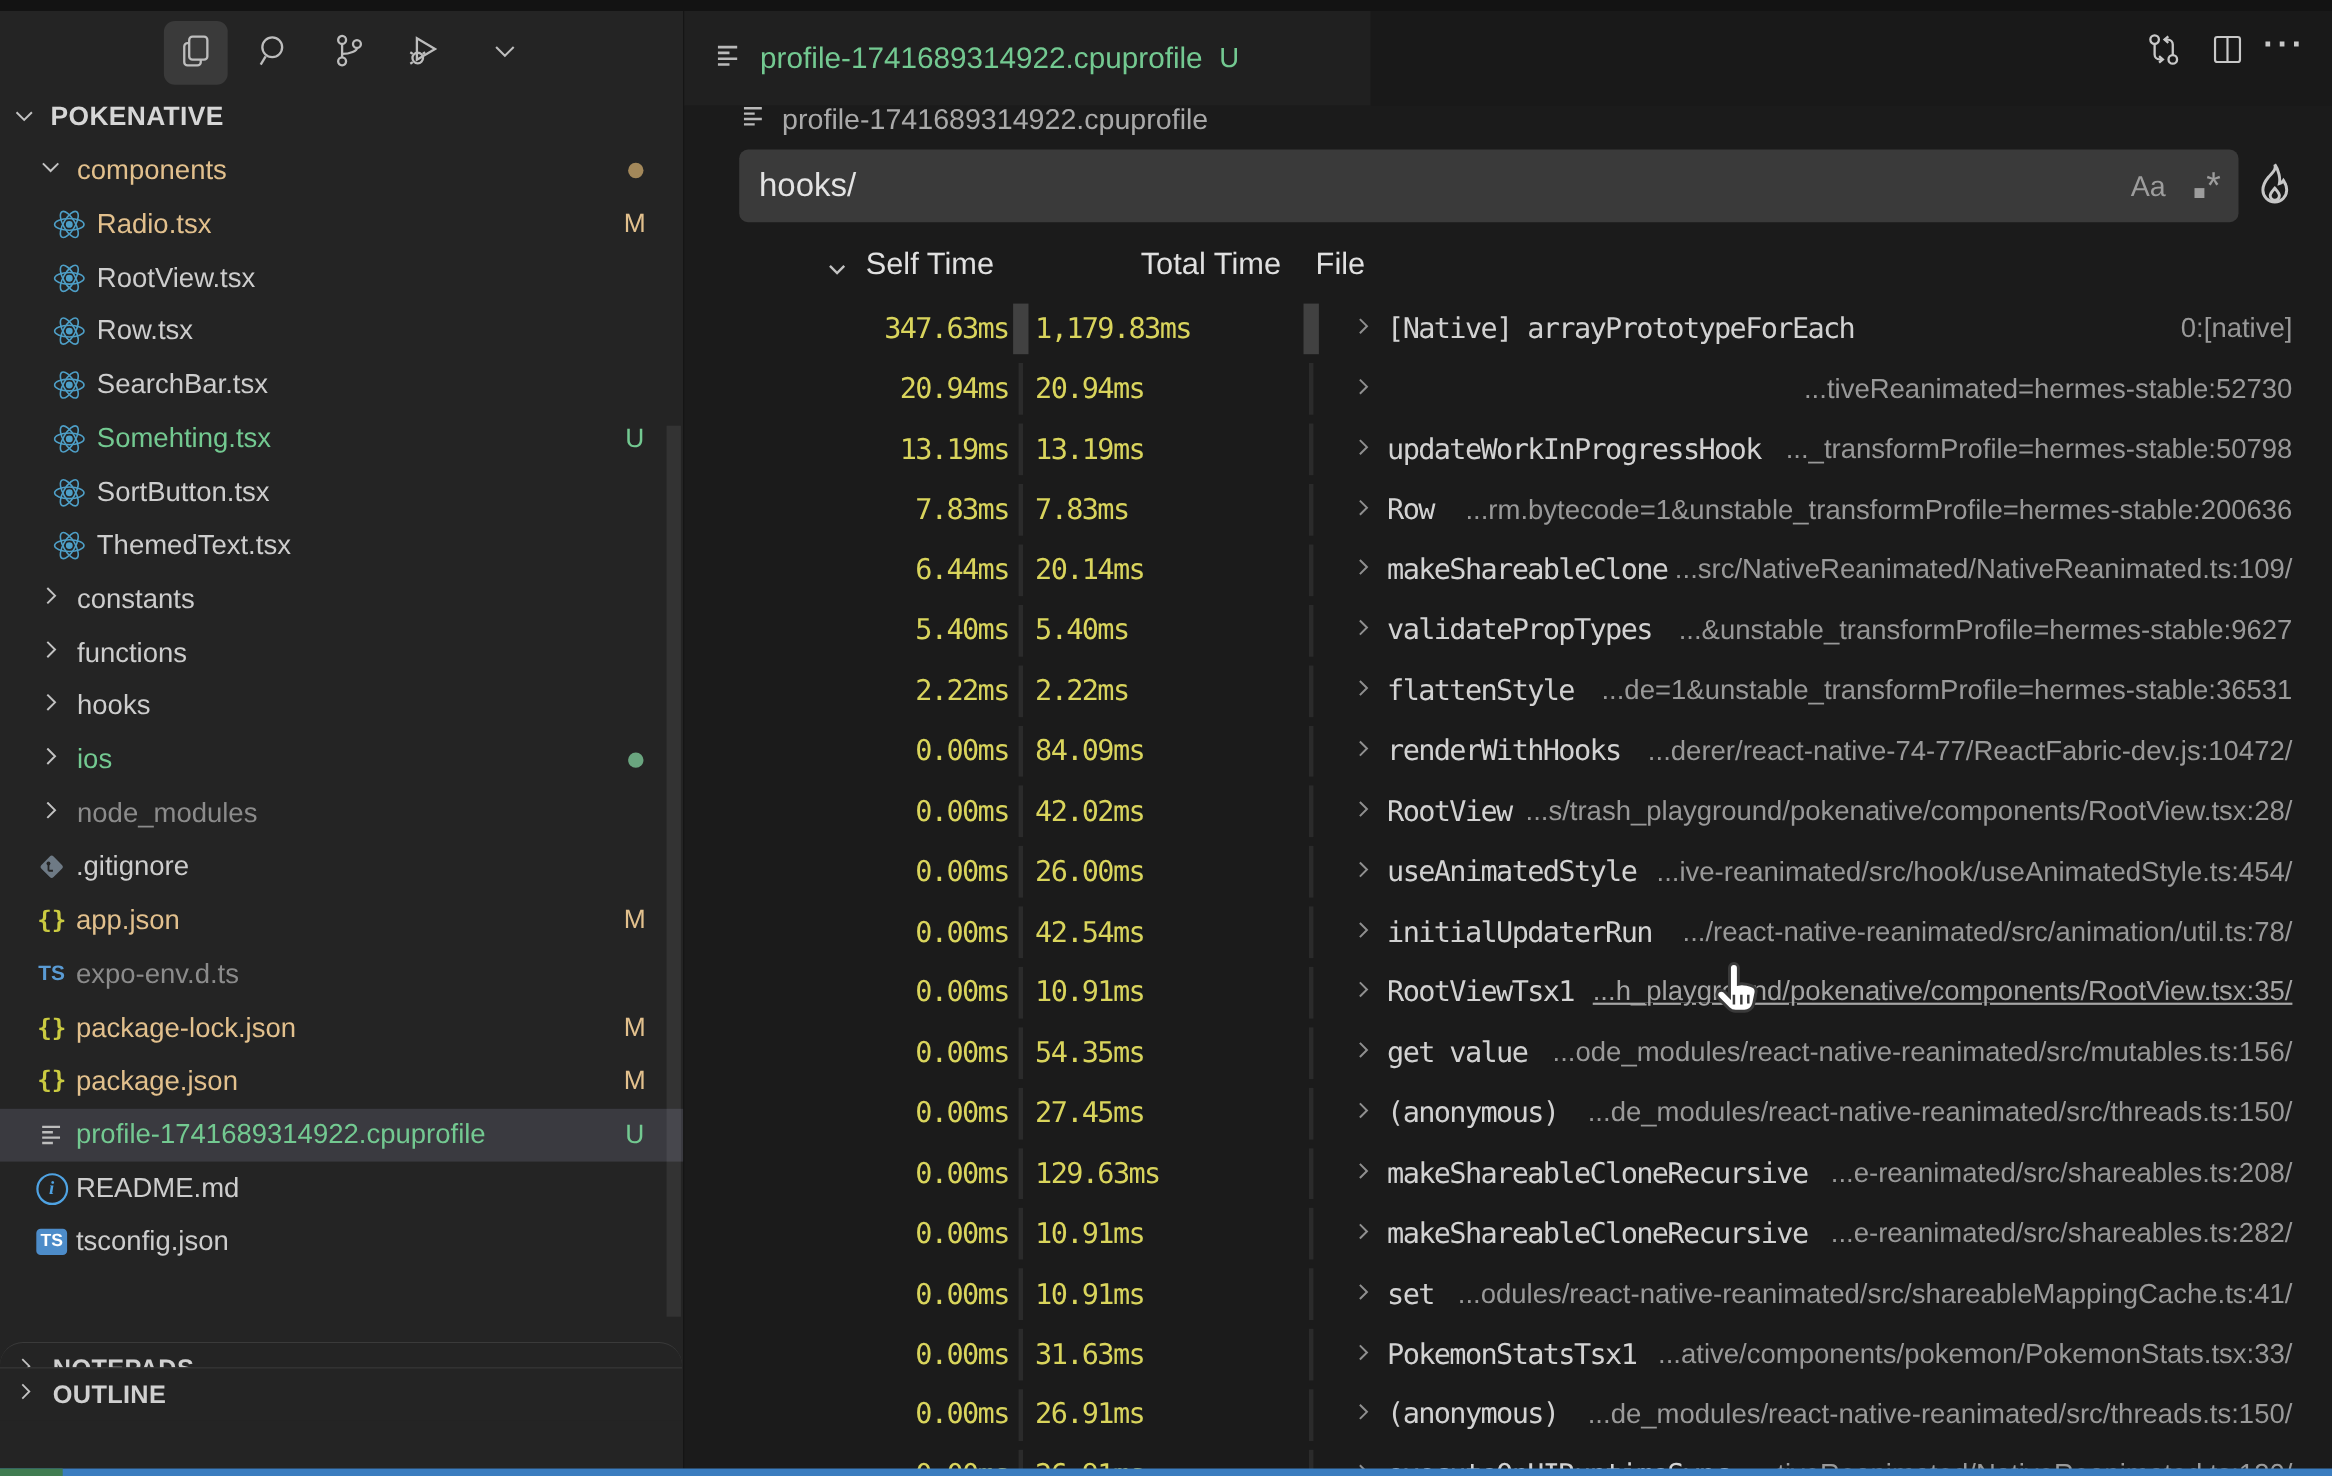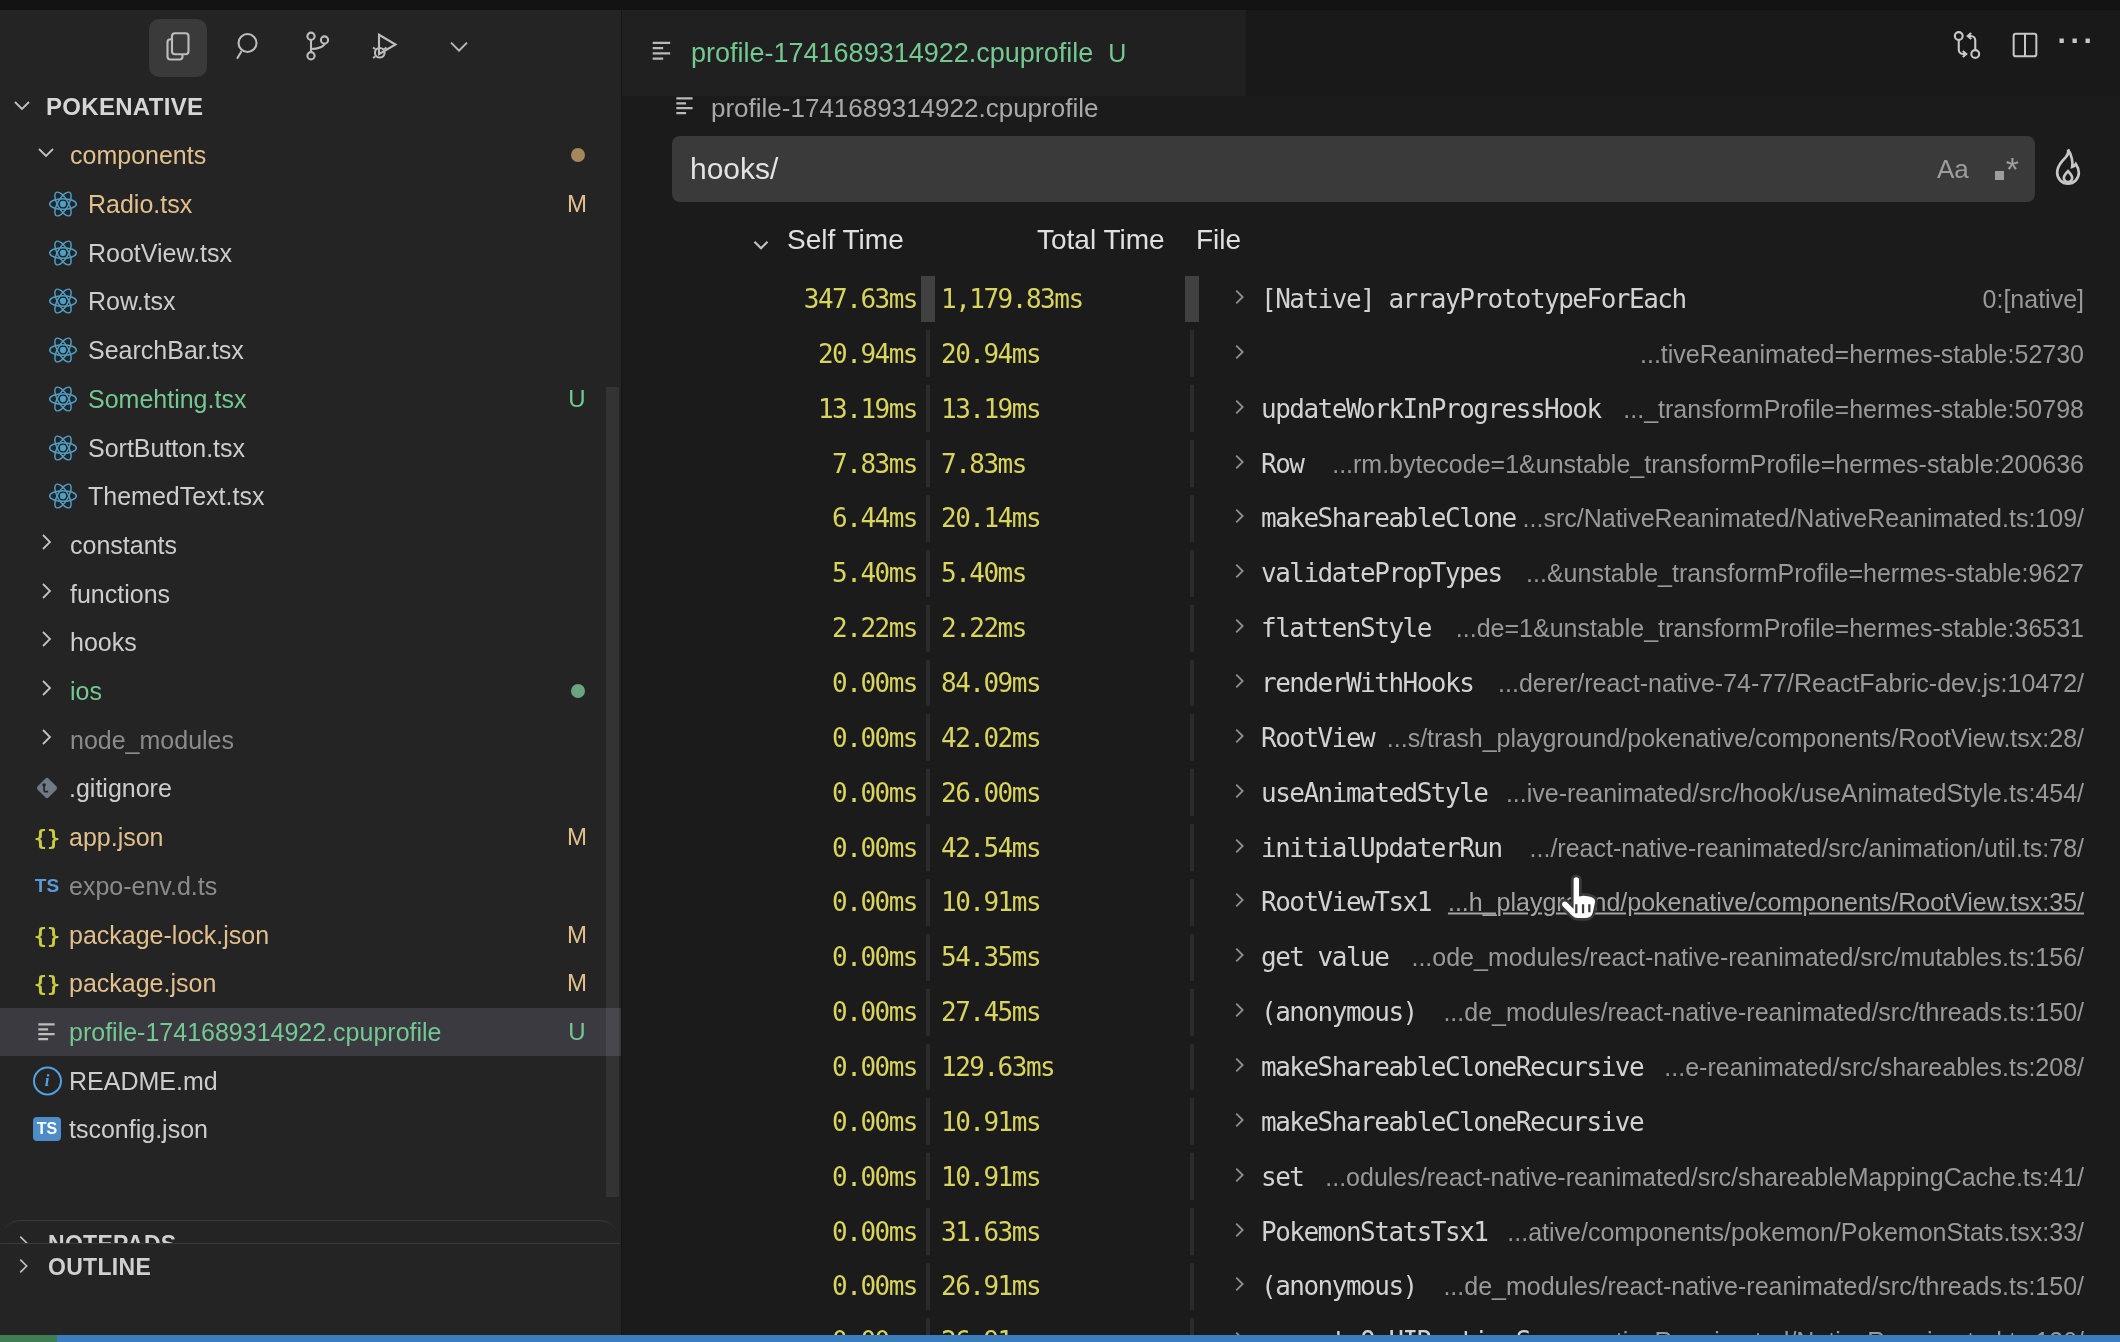--- a/index.html
+++ b/index.html
@@ -577,20 +577,21 @@
       </div>
       <div class="prow" style="top: 1094.4px; height: 54.86px;">
         <span class="pcell c-self mono">0.00ms</span>
         <span class="gauge g1 g-faint"></span>
         <span class="pcell c-total mono">10.91ms</span>
         <span class="gauge g2 g-faint"></span>
         <span class="pcell c-chev"><svg width="22" height="22" viewBox="0 0 24 24" fill="none" stroke="#8f8f8f" stroke-width="2">
             <path d="M9 5 16 12 9 19"></path>
           </svg></span>
         <span class="pcell c-fn mono">makeShareableCloneRecursive</span>
+        <span class="pcell c-loc">...e-reanimated/src/shareables.ts:282/</span>
       </div>
       <div class="prow" style="top: 1149.3px; height: 54.86px;">
         <span class="pcell c-self mono">0.00ms</span>
         <span class="gauge g1 g-faint"></span>
         <span class="pcell c-total mono">10.91ms</span>
         <span class="gauge g2 g-faint"></span>
         <span class="pcell c-chev"><svg width="22" height="22" viewBox="0 0 24 24" fill="none" stroke="#8f8f8f" stroke-width="2">
             <path d="M9 5 16 12 9 19"></path>
           </svg></span>
         <span class="pcell c-fn mono">set</span>

